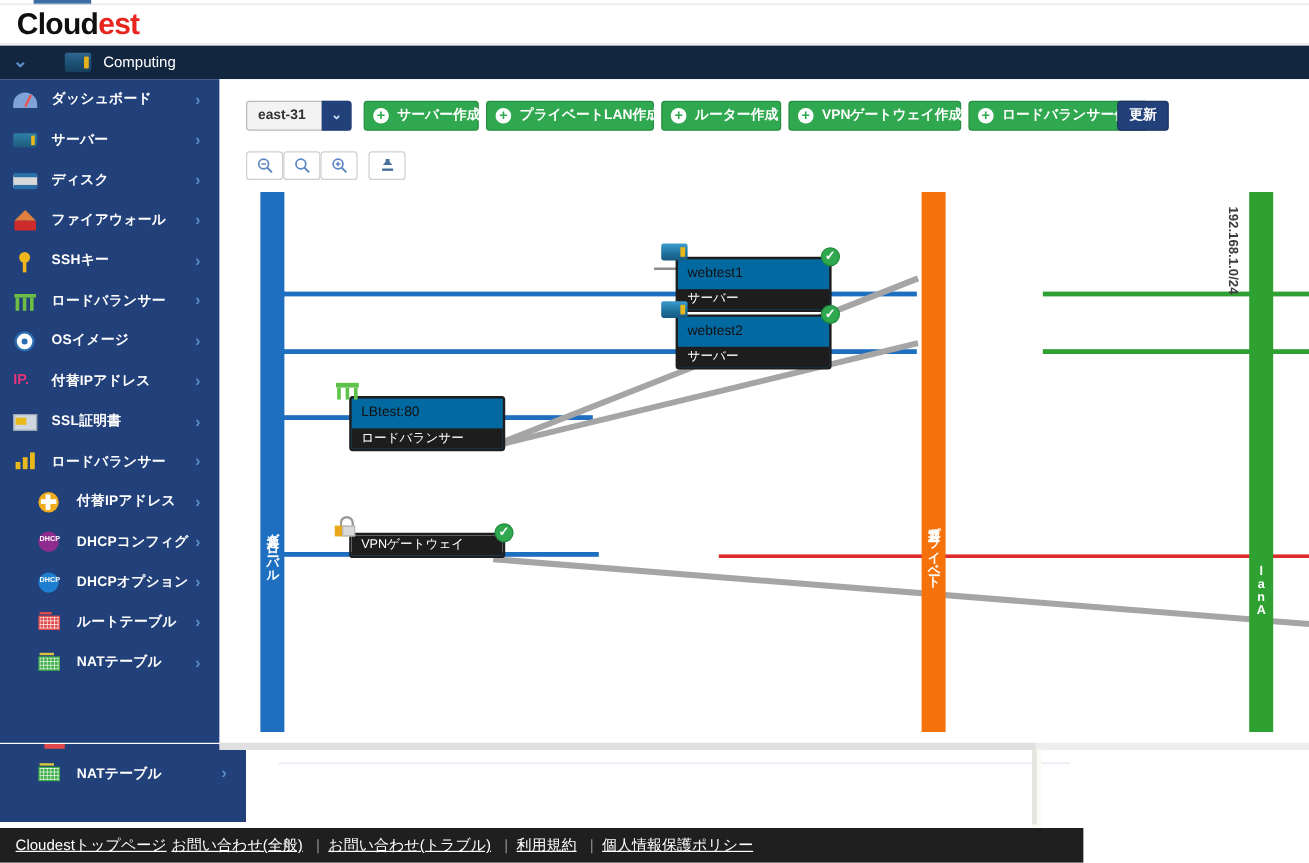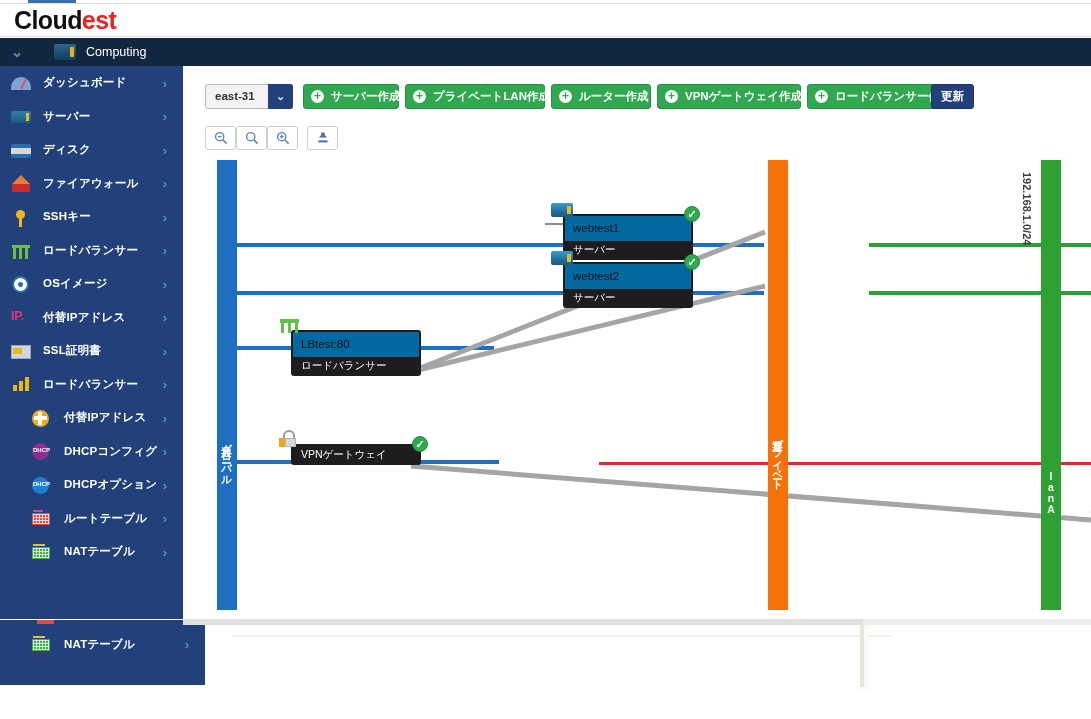--- a/index.html
+++ b/index.html
@@ -521,15 +521,18 @@
 
   <div class="hscroll-track">
     <div class="hscroll-thumb"></div>
   </div>
   <div class="underbar">
     <div class="hairline"></div>
   </div>
   <div class="vscroll-track"></div>
   <div class="vscroll-thumb"></div>
 
+  <div class="footer">
+    <div class="links" id="footer-links"><a href="#">Cloudestトップページ</a><a href="#">お問い合わせ(全般)</a><span class="sep">|</span><a href="#">お問い合わせ(トラブル)</a><span class="sep">|</span><a href="#">利用規約</a><span class="sep">|</span><a href="#">個人情報保護ポリシー</a></div>
+  </div>
   <div class="footer-right"></div>
 
 </div>
 
 </body></html>

